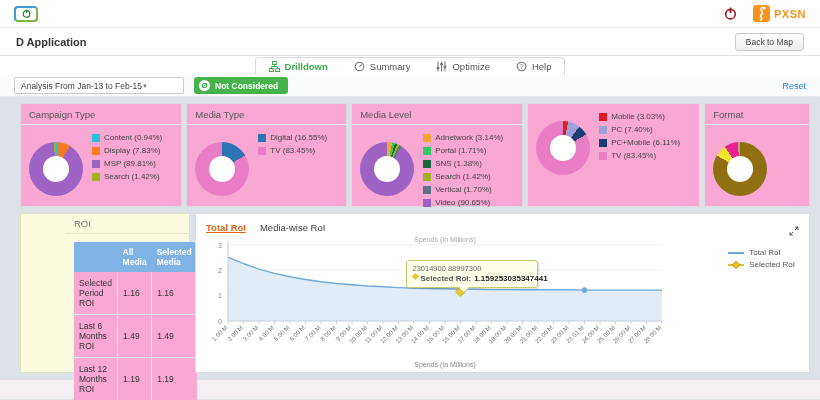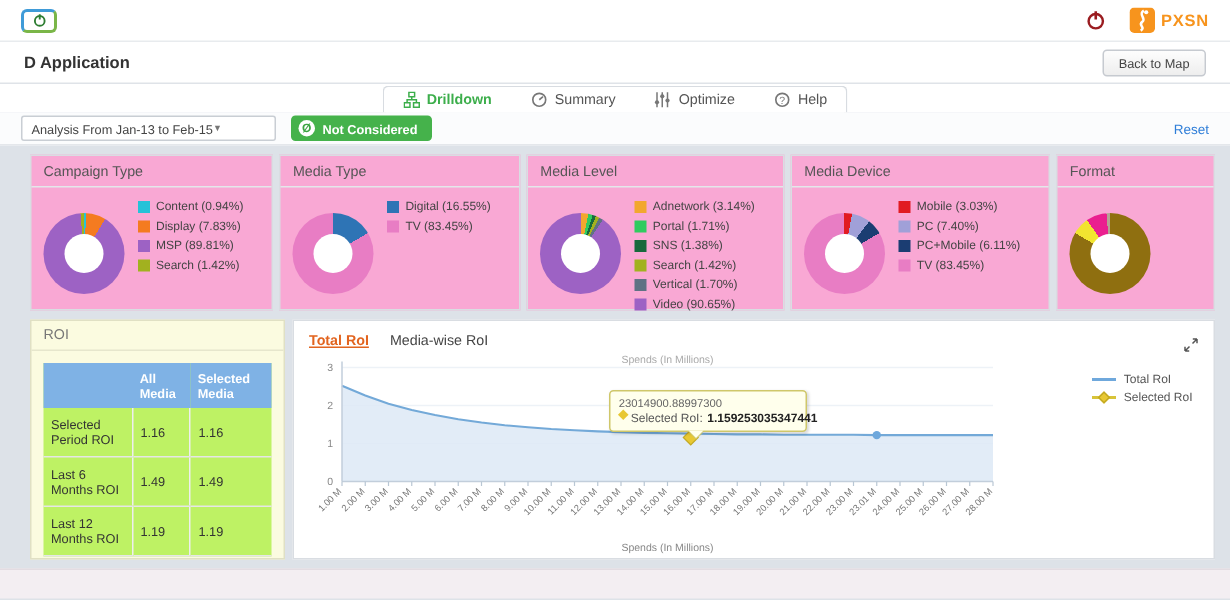--- a/index.html
+++ b/index.html
@@ -37,43 +37,43 @@
   .dpanel { flex:1; background:#f9a8d4; border:1px solid #d9dde2; height:104px; }
   .dpanel-h { height:21px; line-height:21px; padding:0 8px; font-size:9.5px; color:#555; border-bottom:1px solid #e4e7ea; }
   .dpanel-b { display:flex; padding:5px 19px 0 8px; }
   .donut { width:54px; height:54px; border-radius:50%; position:relative; margin-top:12px; flex:none; }
   .donut::after { content:''; position:absolute; inset:14px; background:#fff; border-radius:50%; }
   .dlegend { margin-left:9px; display:flex; flex-direction:column; gap:4px; margin-top:3px; font-size:8px; color:#444; }
   .dlegend-item { display:flex; align-items:center; gap:4px; white-space:nowrap; }
   .swatch { width:8px; height:8px; flex:none; }
 
   .bottom-row { display:flex; gap:5px; margin-top:6px; height:160px; }
-  .roi-panel { width:170px; background:#fbfbe0; border:1px solid #e0e0c4; flex:none; }
+  .roi-panel { width:170px; background:#fbfbe0; border:1px solid #e0e0c4; flex:none;padding-left:45px; }
   .roi-h { height:20px; line-height:20px; padding:0 8px; font-size:9.5px; color:#777; border-bottom:1px solid #e6e6cc; }
-  .roi-table { margin:8px; border-collapse:collapse; width:calc(100% - 16px); background:#bef264; font-size:8.5px; }
+  .roi-table { margin:8px; border-collapse:collapse; width:calc(100% - 16px); background:#f9a8d4; font-size:8.5px; }
   .roi-table th { background:#7fb2e5; color:#fff; font-weight:bold; text-align:left; padding:5px 5px; font-size:8.5px; }
   .roi-table td { padding:6px 5px; border-bottom:1px solid #e6e6e6; color:#333; border-left:1px solid #eee; }
   .roi-table tr td:first-child { border-left:none; }
 
   .chart-panel { flex:1; background:#fff; border:1px solid #d9dde2; position:relative; }
   .chart-h { padding:8px 10px 0; display:flex; gap:14px; align-items:center; font-size:9.5px; }
   .link-total { color:#e2641f; font-weight:bold; text-decoration:underline; cursor:pointer; }
   .link-media { color:#444; cursor:pointer; }
   .expand { position:absolute; top:8px; right:10px; cursor:pointer; }
   .chart-legend { position:absolute; top:34px; right:14px; display:flex; flex-direction:column; gap:3px; font-size:8px; color:#555; }
   .cl-item { display:flex; align-items:center; gap:5px; }
   .cl-line { width:16px; height:2px; background:#6fa8dc; }
   .cl-diamond-wrap { width:16px; height:8px; position:relative; }
   .cl-diamond-wrap::before { content:''; position:absolute; top:3.5px; left:0; width:16px; height:1.5px; background:#d8c43a; }
   .cl-diamond { position:absolute; left:5px; top:1px; width:6px; height:6px; background:#e8c832; transform:rotate(45deg); border:1px solid #c3a922; }
   .chart-box { position:relative; margin:2px 0 0 6px; }
 
   .tooltip { position:absolute; left:200px; top:20px; width:132px; background:#ffffec; border:1px solid #cfc76a; border-radius:3px; padding:3px 6px 4px; box-shadow:1px 1px 2px rgba(0,0,0,.15); z-index:5; }
   .tt-line1 { font-size:7.5px; color:#666; }
-  .tt-line2 { font-size:8px; color:#555; display:flex; align-items:flex-start; gap:3px; margin-top:1px; white-space:nowrap; }
+  .tt-line2 { font-size:8px; color:#555; display:flex; align-items:flex-start; gap:3px; margin-top:1px; white-space:nowrap;font-weight:bold; }
   .tt-line2 b { color:#222; }
   .tt-diamond { width:5px; height:5px; background:#e8c832; transform:rotate(45deg); display:inline-block; flex:none; }
   .tt-arrow { position:absolute; left:52px; bottom:-5px; width:0; height:0; border-left:5px solid transparent; border-right:5px solid transparent; border-top:5px solid #ffffec; filter:drop-shadow(0 1px 0 #cfc76a); }
 
   .footer { height:20px; background:#f3eef2; border-top:1px solid #e3dce2; margin-top:6px; }
 </style>
 </head>
 <body>
 
 <div class="topbar1">
@@ -223,21 +223,20 @@
        <span>Vertical (1.70%)</span>
             </div>
             <div class="dlegend-item">
        <span class="swatch" style="background:#9d62c4"></span>
        <span>Video (90.65%)</span>
             </div>
           </div>
      </div>
       </div>
       <div class="dpanel">
-        <div class="dpanel-h">Media Device</div>
      <div class="dpanel-b">
        <div class="donut" style="background:conic-gradient(#e11b22 0% 3.03%,#a0a0d8 3.03% 10.43%,#1b3d72 10.43% 16.54%,#e87dc4 16.54% 99.99000000000001%)"></div>
        <div class="dlegend">
             <div class="dlegend-item">
        <span class="swatch" style="background:#e11b22"></span>
        <span>Mobile (3.03%)</span>
             </div>
             <div class="dlegend-item">
        <span class="swatch" style="background:#a0a0d8"></span>
        <span>PC (7.40%)</span>

